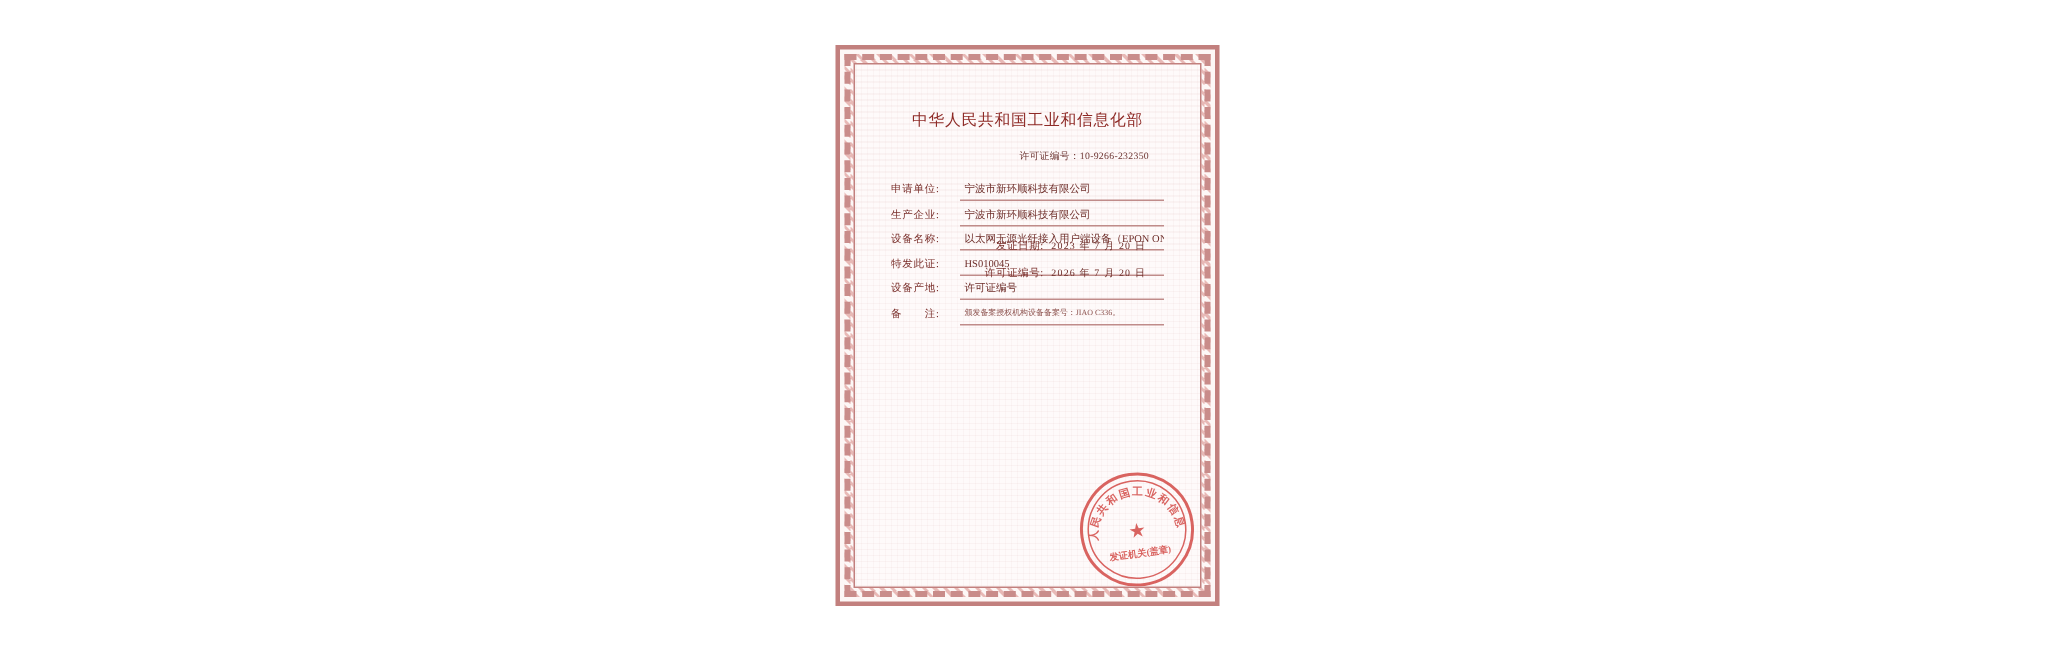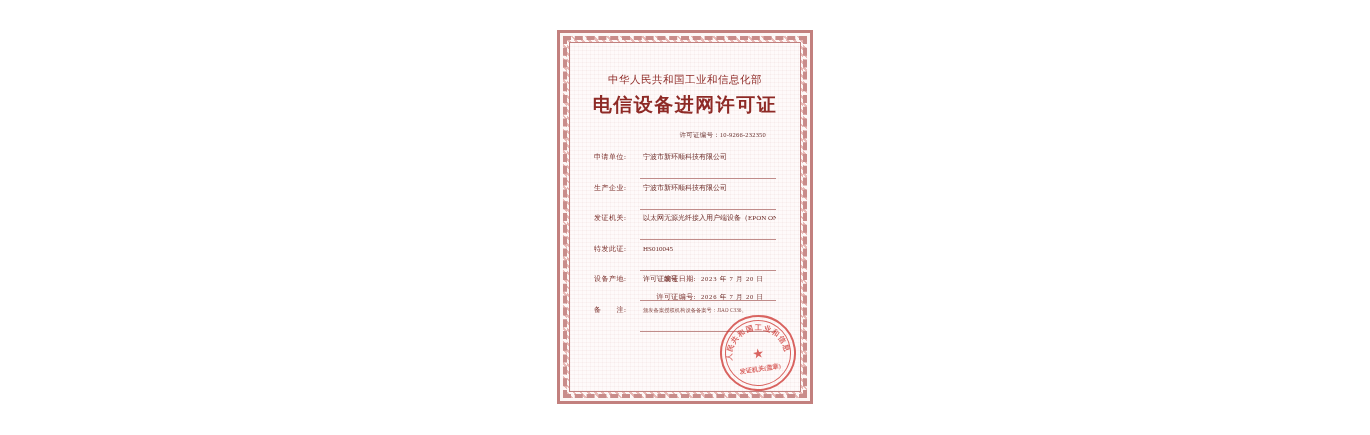--- a/index.html
+++ b/index.html
@@ -131,21 +131,21 @@
   }
   .field-label {
     width: 46px;
     flex: 0 0 46px;
     letter-spacing: 0.5px;
     white-space: nowrap;
   }
   .field-value {
     flex: 1 1 auto;
     border-bottom: 0.6px solid #c08c8a;
-    padding-bottom: 15px;
+    padding-bottom: 1px;
     padding-left: 3px;
     color: #6d2c28;
     white-space: nowrap;
     overflow: hidden;
   }
   .field-value.tiny { font-size: 5.3px; color: #8a4e4a; }
 
   
   .seal {
     position: absolute;
@@ -224,39 +224,38 @@
 
 <div class="page">
 
   <div class="certificate">
     <div class="cert-border-mid">
       <div class="cert-inner">
         <div class="cert-content">
 
           <div class="ministry">中华人民共和国工业和信息化部</div>
 
-          <div class="main-title">电信设备进网许可证</div>
 
           <div class="license-no">许可证编号：10-9266-232350</div>
 
 
           <div class="fields">
 
             <div class="field-row">
               <div class="field-label">申请单位:</div>
               <div class="field-value">宁波市新环顺科技有限公司</div>
             </div>
 
             <div class="field-row">
               <div class="field-label">生产企业:</div>
               <div class="field-value">宁波市新环顺科技有限公司</div>
             </div>
 
             <div class="field-row">
-              <div class="field-label">发证机关:</div>
+              <div class="field-label">设备名称:</div>
               <div class="field-value">以太网无源光纤接入用户端设备（EPON ONU）</div>
             </div>
 
             <div class="field-row">
               <div class="field-label">特发此证:</div>
               <div class="field-value">HS010045</div>
             </div>
 
             <div class="field-row">
               <div class="field-label">设备产地:</div>

